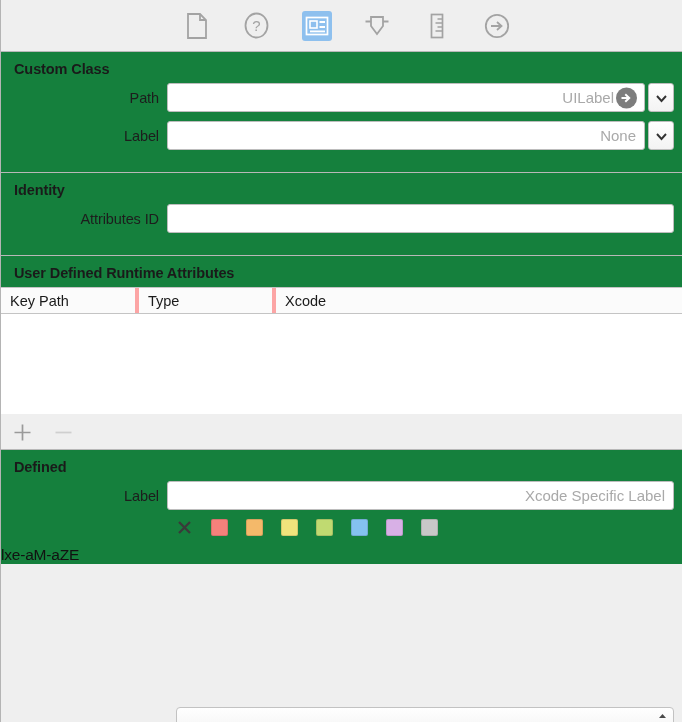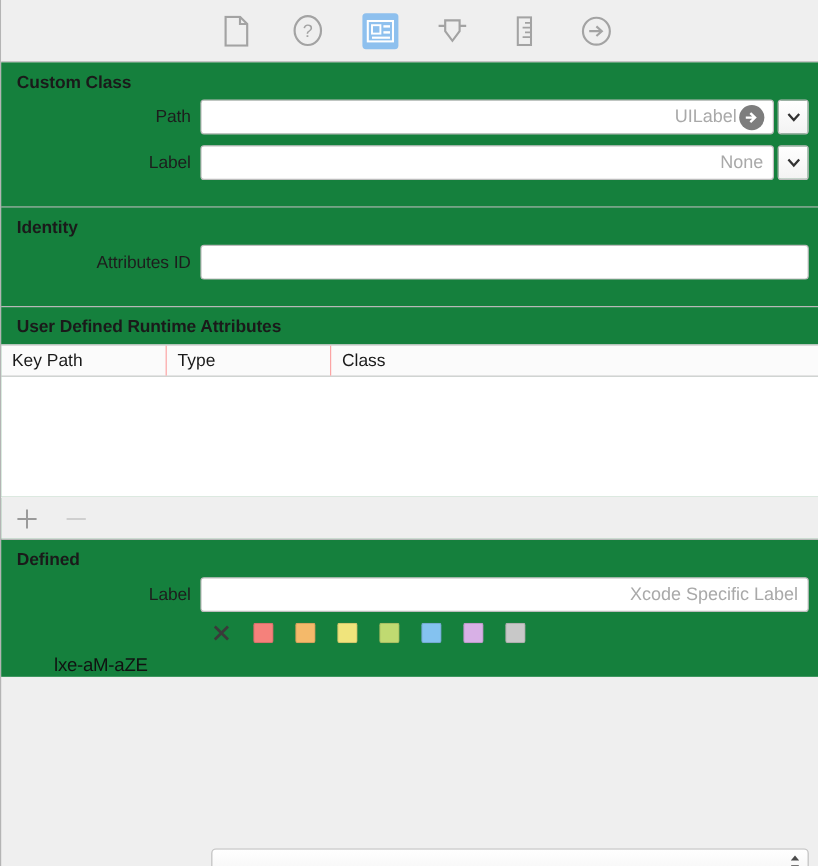--- a/index.html
+++ b/index.html
@@ -124,21 +124,21 @@
     background: #fbfbfb;
     border-top: 1px solid #c4c4c4;
     border-bottom: 1px solid #c4c4c4;
     height: 27px;
     align-items: center;
   }
   .th {
     font-size: 14.5px;
     color: #1a1a1a;
     padding-left: 9px;
-    border-right: 1px solid #fca5a5;
+    border-right: 4px solid #fca5a5;
     height: 100%;
     display: flex; align-items: center;
   }
   .th.c1 { width: 138px; }
   .th.c2 { width: 137px; }
   .th.c3 { flex: 1 1 auto; border-right: none; }
 
   .table-body {
     background: #ffffff;
     height: 100px;
@@ -173,21 +173,20 @@
   .swatch-none {
     width: 17px; height: 17px;
     display: flex; align-items: center; justify-content: center;
     cursor: default;
   }
 
   .static-val {
     font-size: 15.5px;
     color: #111;
     letter-spacing: -0.2px;
-    margin-left: 44px;
   }
 
   
   .bottom-popup {
     position: absolute;
     left: 175px;
     right: 8px;
     bottom: -14px;
     height: 29px;
     border: 1px solid #c2c2c2;
@@ -311,21 +310,21 @@
       </div>
     </div>
   </div>
 
   <div class="section">
     <div class="section-title">User Defined Runtime Attributes</div>
 
     <div class="table-head">
       <div class="th c1">Key Path</div>
       <div class="th c2">Type</div>
-      <div class="th c3">Class</div>
+      <div class="th c3">Xcode</div>
     </div>
 
     <div class="table-body"></div>
 
     <div class="table-footer">
       <span class="pm-btn">
         <svg width="19" height="19" viewBox="0 0 19 19">
           <path d="M9.5 1.5 v16 M1.5 9.5 h16" stroke="#9a9a9a" stroke-width="1.7"></path>
         </svg>
       </span>

